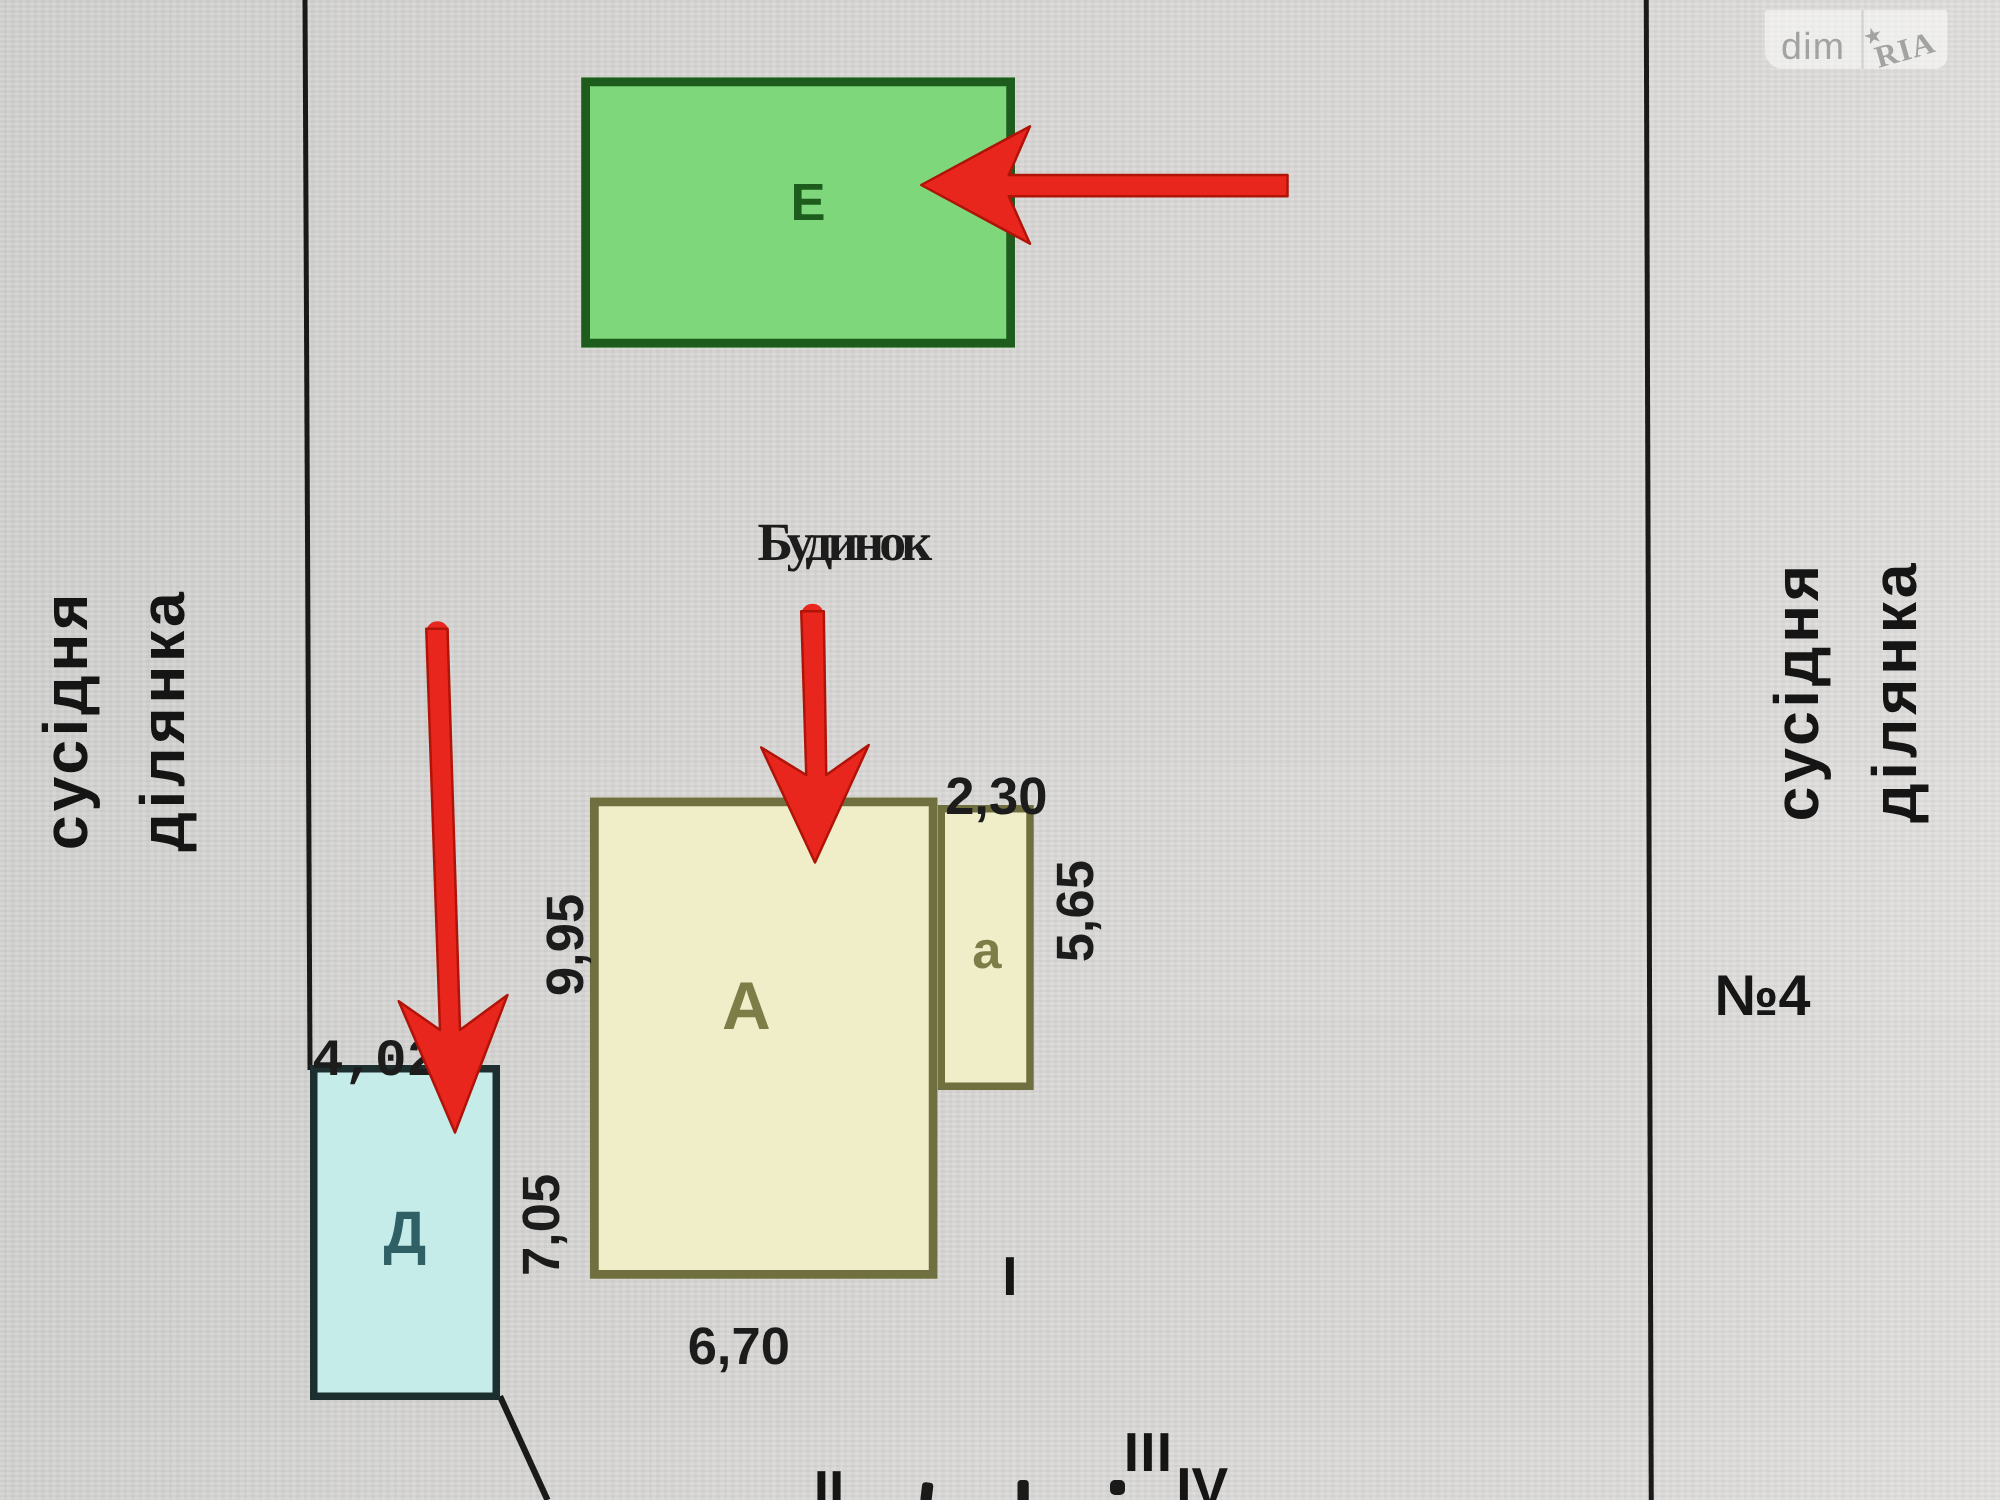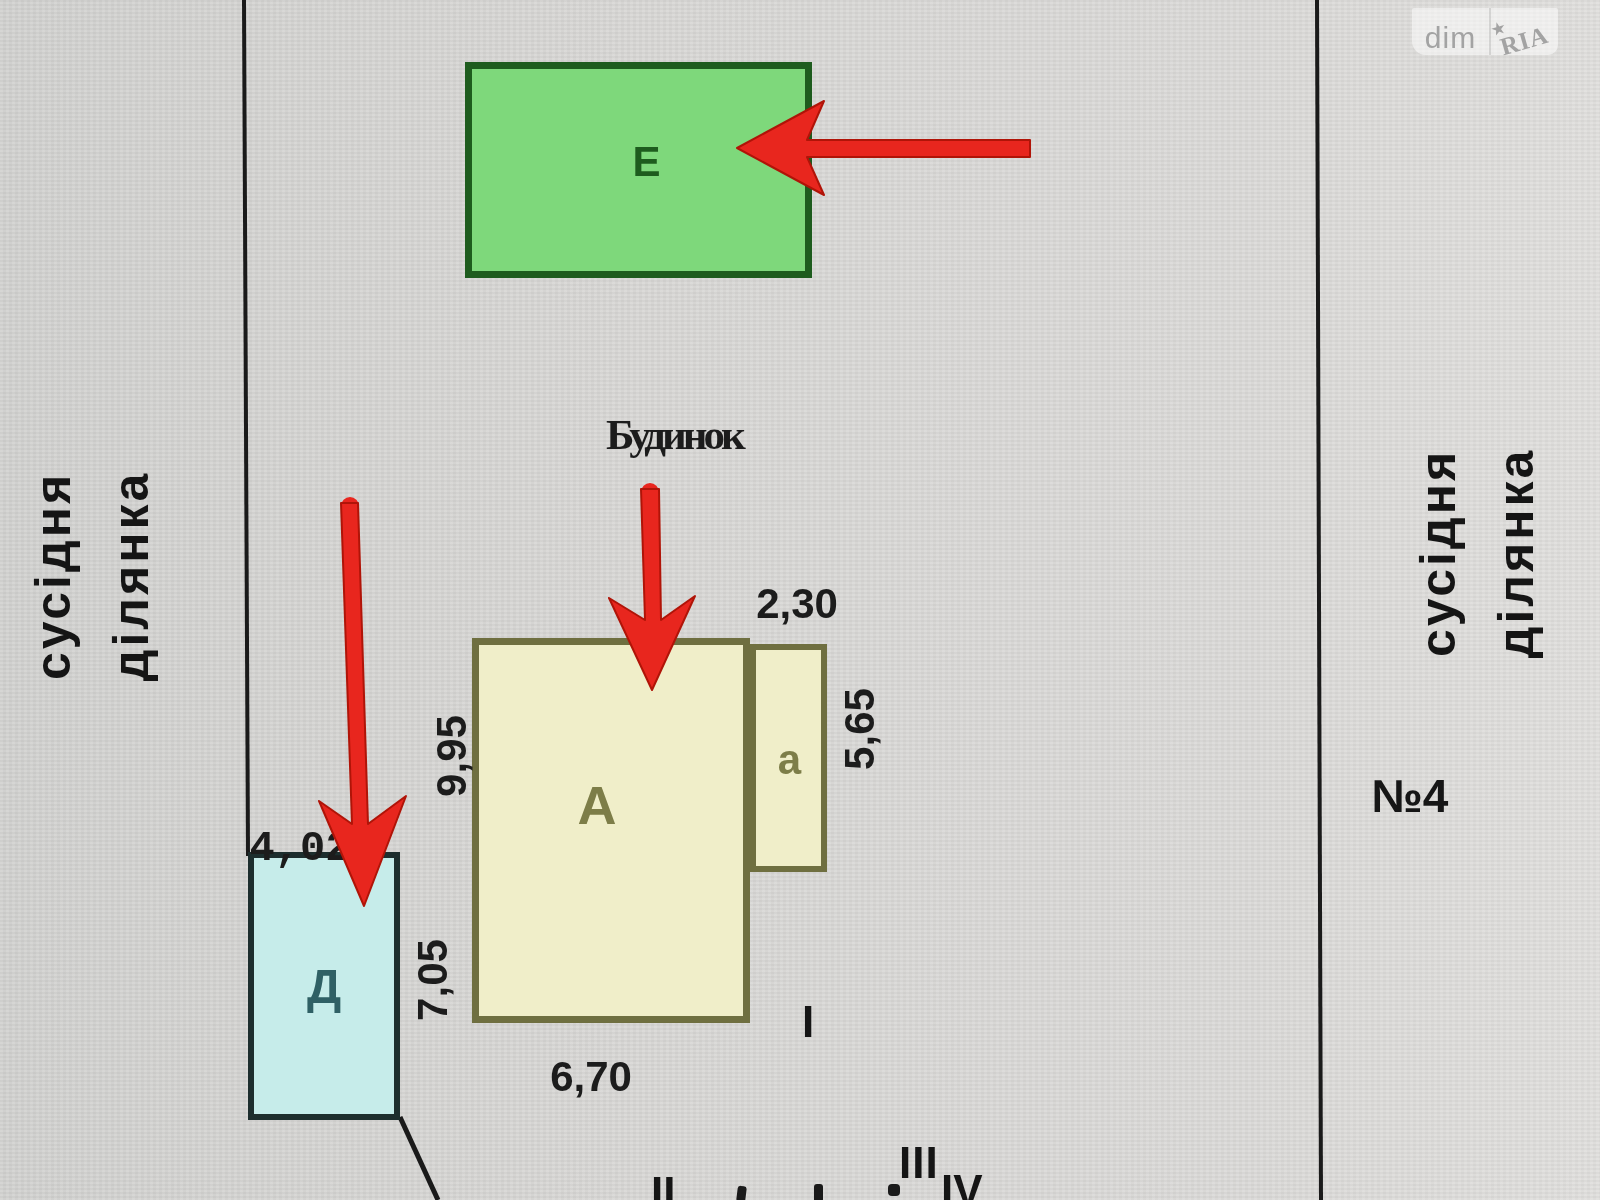--- a/index.html
+++ b/index.html
@@ -29,21 +29,21 @@
   #garage .bletter{color:var(--garage-letter);font-size:48px;font-weight:bold;}
 
   .serifLabel{position:absolute;z-index:3;color:var(--ink);font-family:"Liberation Serif",serif;font-weight:bold;white-space:nowrap;}
   #lbl-kitchen-1{left:828px;top:2px;font-size:68px;}
   #lbl-kitchen-2{left:818px;top:76px;font-size:68px;}
   #lbl-garage{left:248px;top:406px;font-size:66px;letter-spacing:2px;}
   #lbl-house{left:561px;top:410px;font-size:43px;letter-spacing:-4px;margin-left:45px;}
 
   .dim{position:absolute;z-index:3;color:var(--ink);font-weight:bold;font-size:42px;white-space:nowrap;transform:translate(-50%,-50%);}
   .dim.vert{transform:translate(-50%,-50%) rotate(-90deg);}
-  #dim-annex-w{left:797px;top:604px;}
+  #dim-annex-w{left:797px;top:637px;}
   #dim-annex-h{left:860px;top:729px;}
   #dim-house-upper{left:452px;top:756px;}
   #dim-house-lower{left:433px;top:980px;}
   #dim-house-bottom{left:591px;top:1057px;margin-top:20px;}
   #dim-garage-w{left:300px;top:849px;z-index:3;font-family:Liberation Mono, monospace;}
 
   .vertText{position:absolute;z-index:3;color:#151515;font-weight:bold;font-size:50px;letter-spacing:3px;line-height:1.55;text-align:center;transform:translate(-50%,-50%) rotate(-90deg);white-space:nowrap;}
   #neighbor-left{left:92px;top:576px;}
   #neighbor-right{left:1477px;top:553px;}
   #plot-number{position:absolute;z-index:3;left:1410px;top:796px;transform:translate(-50%,-50%);font-size:46px;font-weight:bold;color:#161616;}

